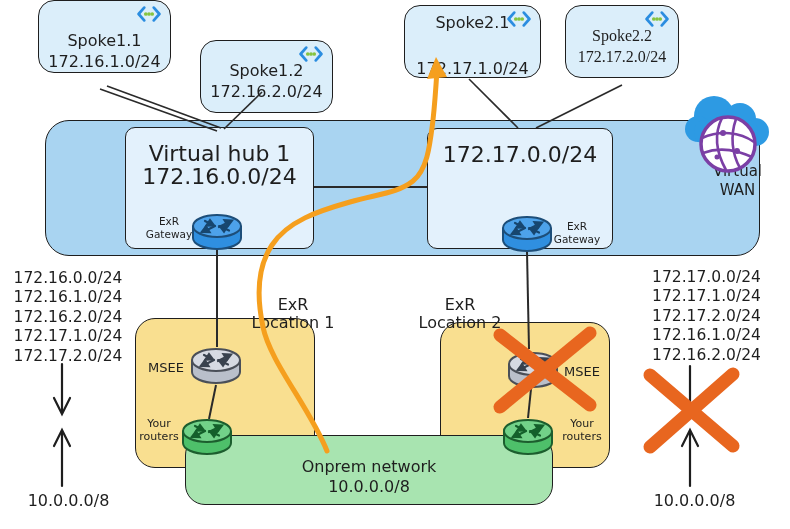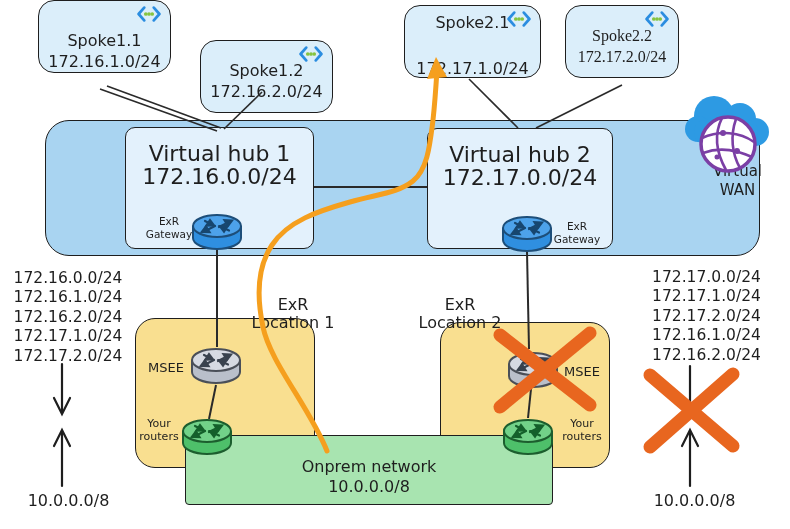--- a/index.html
+++ b/index.html
@@ -15,21 +15,21 @@
   .s3{left:404px;top:5px;width:137px;gap:25px;} .s4{left:565px;top:5px;width:114px;font-family:Liberation Serif, serif;}
   .vnet{position:absolute;top:5px;right:9px;width:24px;height:16px;}
   .wan{left:45px;top:120px;width:715px;height:136px;border-radius:24px;background:var(--wan-fill,#a9d4f1);}
   .hub{border-radius:10px;background:var(--hub-fill,#e3f1fc);text-align:center;
        font-size:22px;line-height:23px;padding-top:14px;}
   .h1{left:125px;top:127px;width:189px;height:122px;}
   .h2{left:427px;top:128px;width:186px;height:121px;}
   .yellow{border-radius:20px;background:var(--yellow-fill,#f9df90);}
   .y1{left:135px;top:318px;width:180px;height:150px;}
   .y2{left:440px;top:322px;width:170px;height:146px;}
-  .green{left:185px;top:435px;width:368px;height:70px;border-radius:4px;background:var(--green-fill,#a8e4b0);
+  .green{left:185px;top:435px;width:368px;height:70px;border-radius:20px;background:var(--green-fill,#a8e4b0);
          text-align:center;font-size:16px;line-height:20px;padding-top:21px;}
   .lbl{position:absolute;text-align:center;}
   .routes{position:absolute;font-size:15.5px;text-align:center;}
   .routes div{line-height:19.4px;}
   .small{font-size:10.5px;line-height:12.5px;}
   .msee-lbl{font-size:13px;}
   .loc{font-size:16px;line-height:18px;}
   .wanlbl{font-size:15px;line-height:19px;}
   .cidr10{font-size:16px;}
   svg.overlay{position:absolute;left:0;top:0;pointer-events:none;}
@@ -84,21 +84,20 @@
     </svg>
     <div>Spoke2.2</div>
     <div>172.17.2.0/24</div>
   </div>
 
   <div class="box hub h1">
     <div>Virtual hub 1</div>
     <div>172.16.0.0/24</div>
   </div>
   <div class="box hub h2">
-    <div>Virtual hub 2</div>
     <div>172.17.0.0/24</div>
   </div>
 
   <div class="box yellow y1"></div>
   <div class="box yellow y2"></div>
 
   <div class="box green">
     <div>Onprem network</div>
     <div>10.0.0.0/8</div>
   </div>

